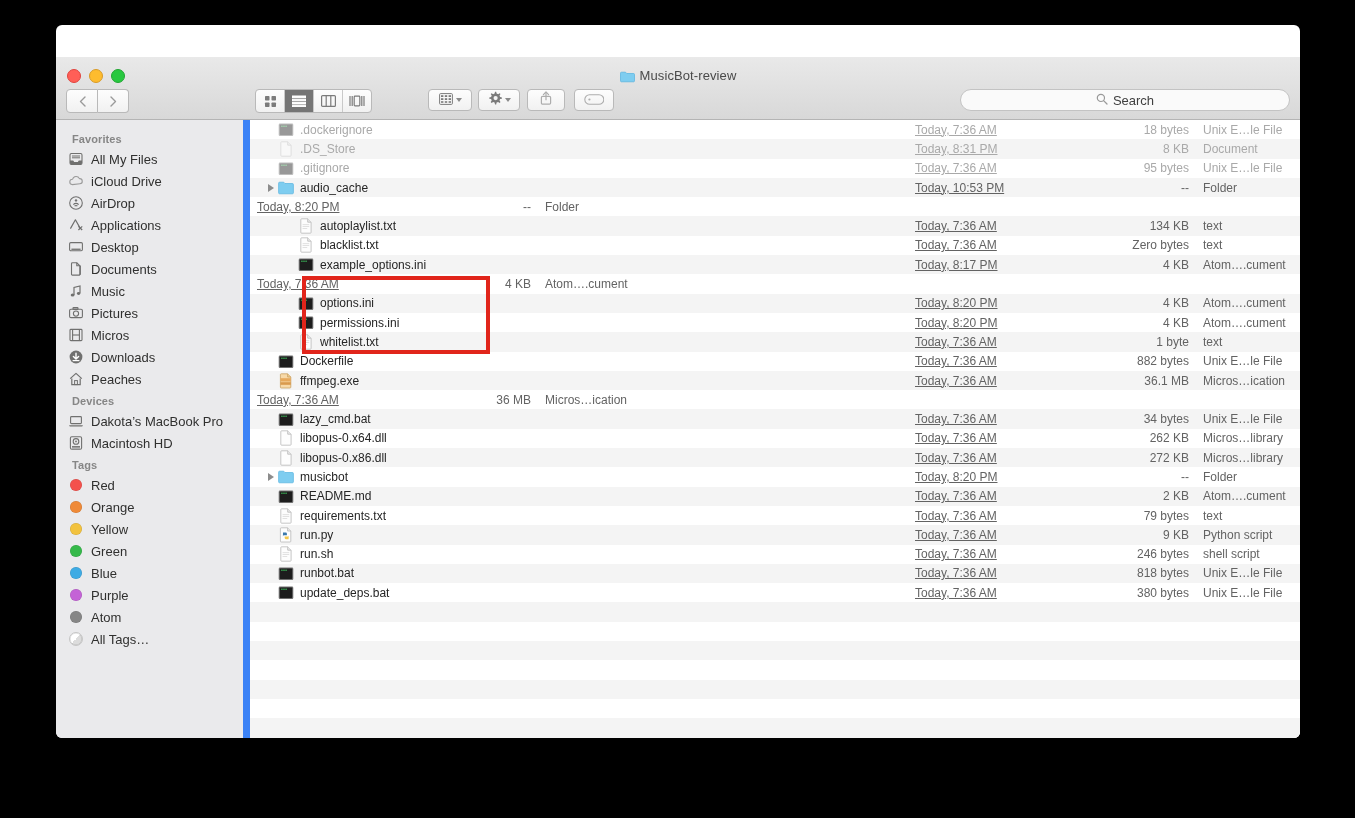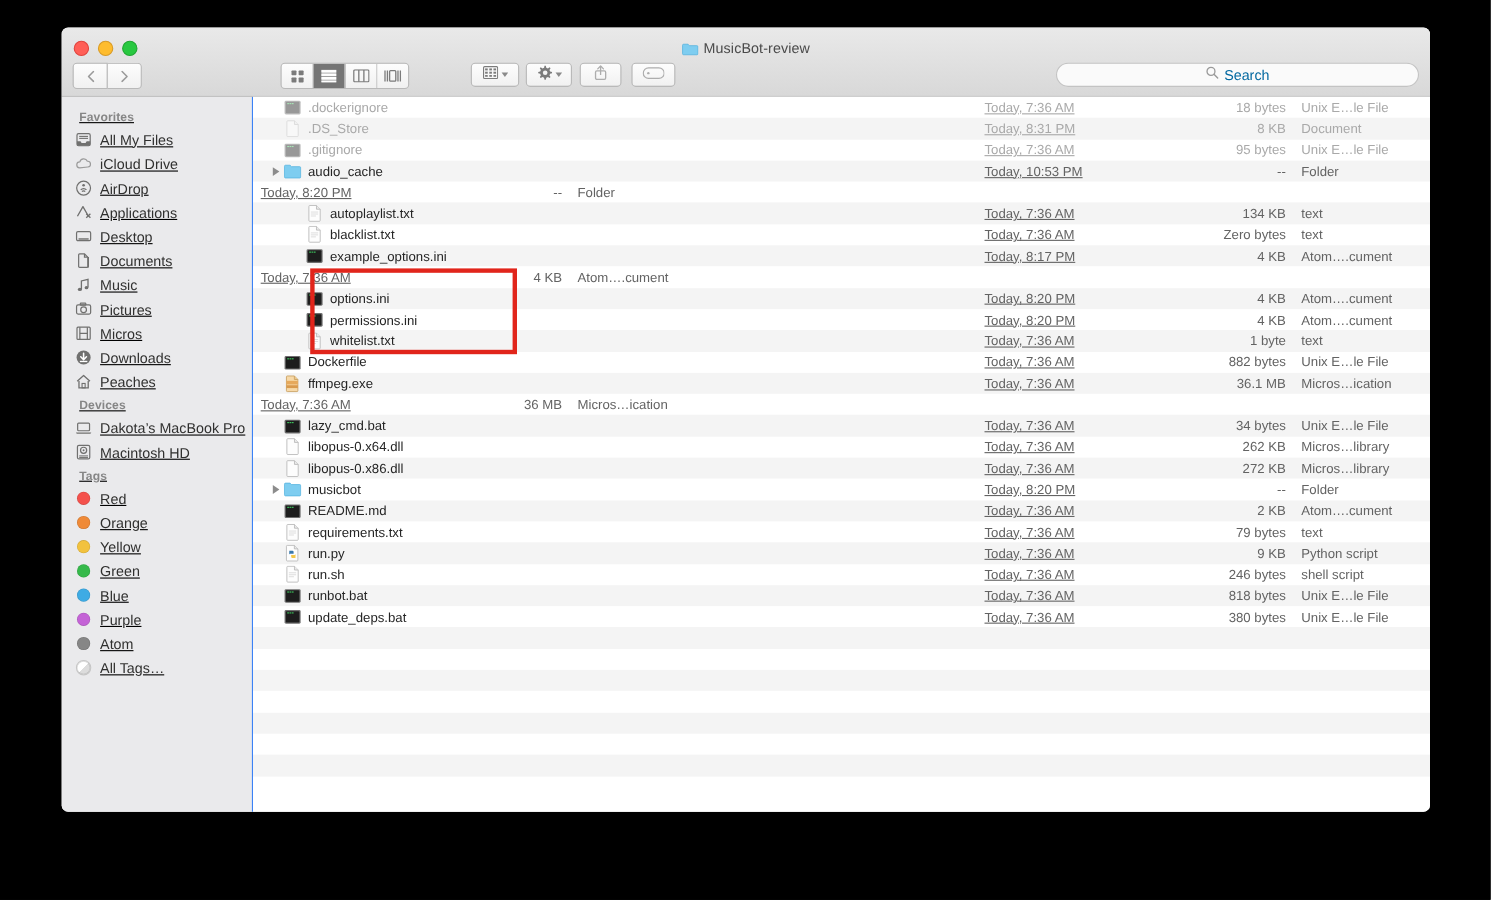--- a/index.html
+++ b/index.html
@@ -32,20 +32,21 @@
     overflow: hidden;
     box-shadow: 0 14px 40px rgba(0,0,0,0.85);
   }
 
   
   .toolbar {
     position: relative;
     height: 62px;
     background: linear-gradient(to bottom, #e9e9e9 0%, #d8d8d8 100%);
     border-bottom: 1px solid #b4b4b4;
+    margin-top: 32px;
   }
 
   .traffic-lights {
     position: absolute;
     left: 11px;
     top: 12px;
     display: flex;
     gap: 8px;
   }
   .tl {
@@ -140,38 +141,37 @@
     border: 1px solid #c3c3c3;
     border-radius: 11px;
     display: flex;
     align-items: center;
     justify-content: center;
     gap: 5px;
     box-sizing: border-box;
   }
   .search-placeholder {
     font-size: 13px;
-    color: #0369a1;
+    color: #404040;
   }
 
   
   .body-row {
     display: flex;
     height: 651px;
   }
 
   .sidebar {
-    width: 174px;
+    width: 194px;
     background: #eaeaec;
-    border-right: 1px solid #3b82f6;
+    border-right: 7px solid #3b82f6;
     box-sizing: border-box;
     padding-top: 8px;
     overflow: hidden;
     user-select: none;
-    text-decoration: underline;
   }
   .sb-header {
     font-size: 11px;
     font-weight: bold;
     color: #868686;
     padding: 5px 0 3px 16px;
     letter-spacing: 0.1px;
   }
   .sb-item {
     display: flex;

